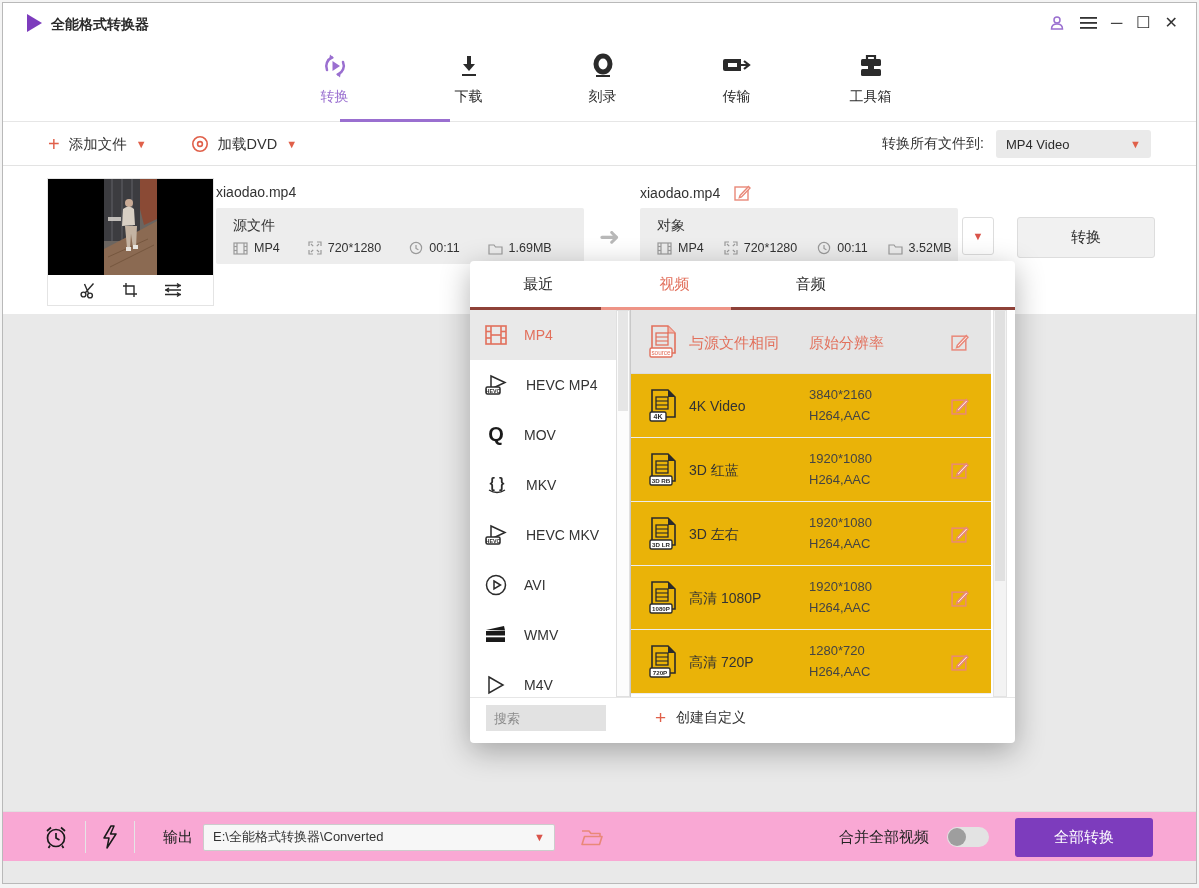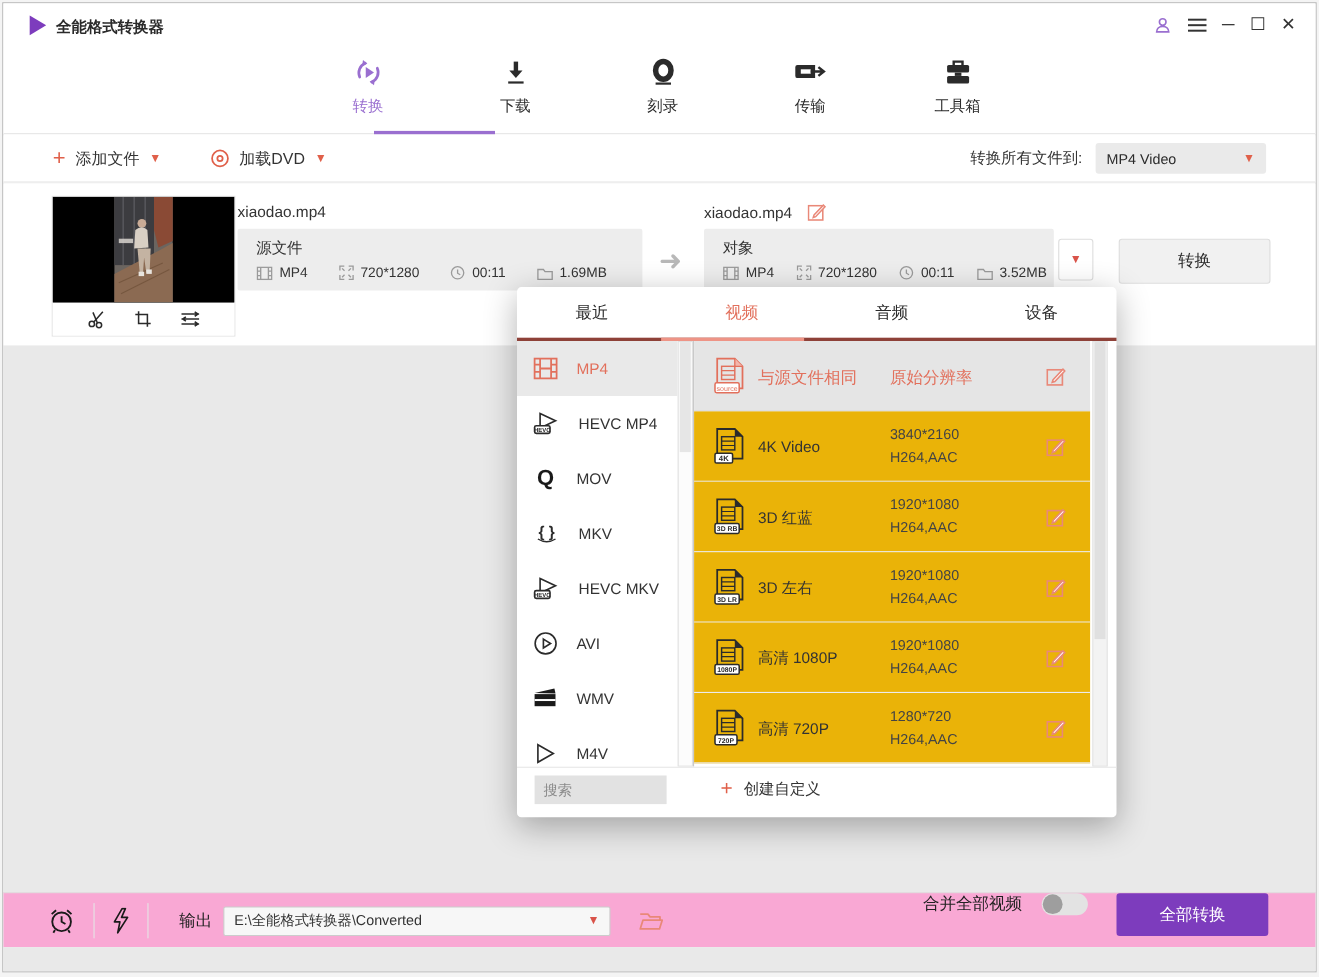--- a/index.html
+++ b/index.html
@@ -101,21 +101,21 @@
 
   
   .bottombar { position:absolute; left:0; top:808px; width:100%; height:50px; background:#f9a8d4; border-top:1px solid #e0e0e0; }
   .bb-left { position:absolute; left:40px; top:0; height:50px; display:flex; align-items:center; }
   .vdiv { width:1px; height:32px; background:#e5e5e5; margin:0 16px; }
   .out-label { font-size:15px; color:#222; margin:0 10px 0 12px; }
   .pathbox { width:352px; height:27px; background:#f7f7f7; border:1px solid #ccc; border-radius:2px;
     display:flex; align-items:center; justify-content:space-between; padding:0 9px; font-size:13px; color:#333; cursor:pointer; }
   .pathbox .caret { color:#d9534a; }
   .bb-folder { margin-left:26px; cursor:pointer; }
-  .bb-right { position:absolute; right:43px; top:0; height:50px; display:flex; gap:18px; }
+  .bb-right { position:absolute; right:43px; top:0; height:50px; display:flex; align-items:center; gap:18px; }
   .merge-label { font-size:15px; color:#222; }
   .toggle { width:42px; height:20px; background:#e3e3e3; border-radius:10px; position:relative; cursor:pointer; }
   .toggle .knob { position:absolute; left:1px; top:1px; width:18px; height:18px; border-radius:50%; background:#9e9e9e; }
   .convert-all { width:138px; height:39px; background:#7d3cbd; border-radius:3px; color:#fff; font-size:15px;
     display:flex; align-items:center; justify-content:center; cursor:pointer; margin-left:8px; }
   .bottomstrip { position:absolute; left:0; top:858px; width:100%; height:22px; background:#e9e9e9; }
 
   svg { display:block; }
 </style>
 </head>
@@ -379,21 +379,20 @@
       <div class="tgt-dd">▼</div>
       <div class="convert-btn">转换</div>
     </div>
   </div>
 
   <div class="popup">
     <div class="ptabs">
       <div class="ptab">最近</div>
       <div class="ptab active">视频</div>
       <div class="ptab">音频</div>
-      <div class="ptab">设备</div>
     </div>
     <div class="ptab-base"></div>
     <div class="ptab-hl"></div>
 
     <div class="pbody">
 
       <div class="psidebar">
         <div class="sitem selected">
           <span>
             <svg width="24" height="22" viewBox="0 0 24 22" fill="none" stroke="#e2705c" stroke-width="1.6">

